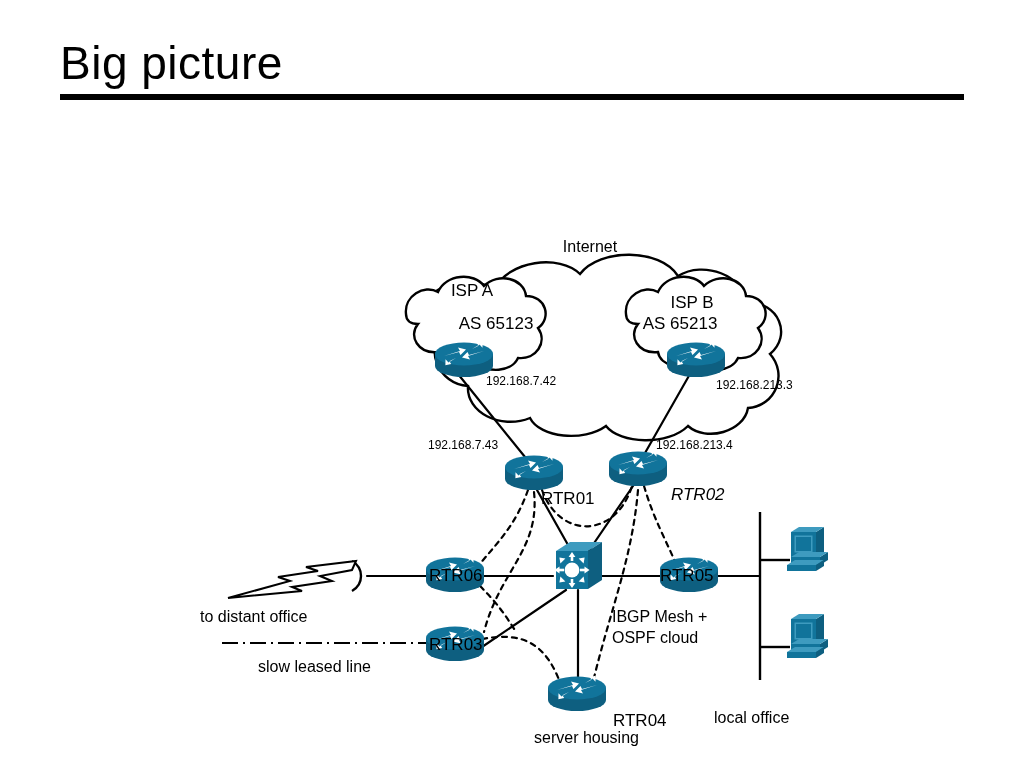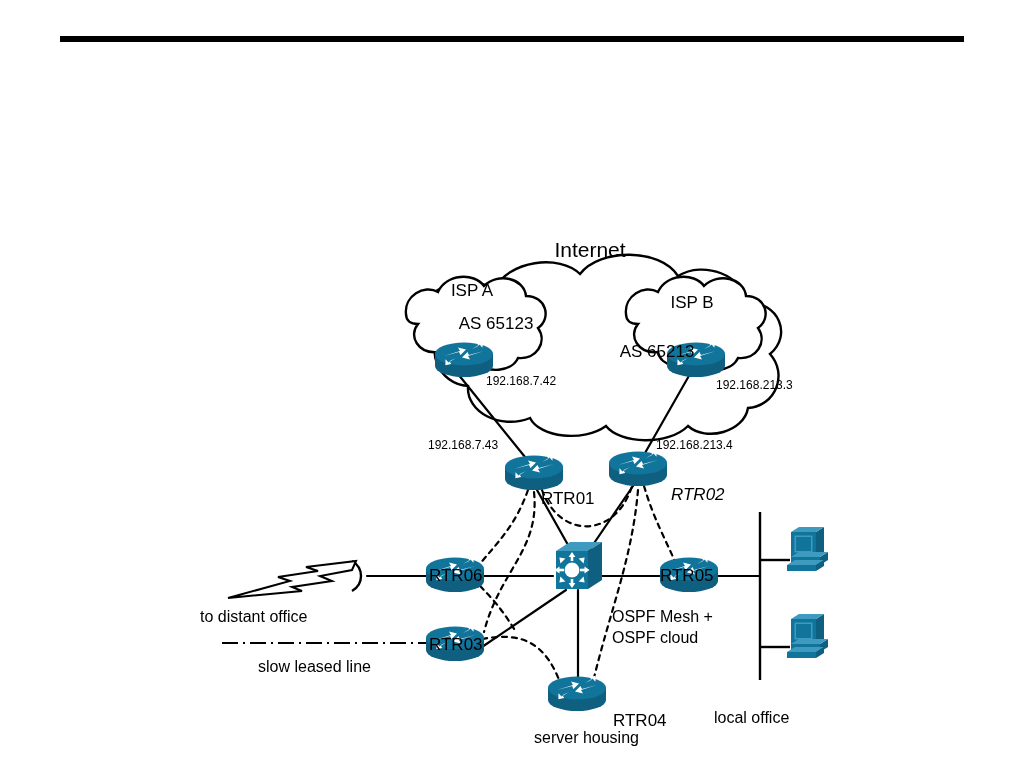--- a/index.html
+++ b/index.html
@@ -53,33 +53,34 @@
   #diagram svg {
     display: block;
   }
   .dg-label {
     position: absolute;
     font-family: "Liberation Sans", sans-serif;
     color: #000000;
     white-space: nowrap;
     line-height: 1.15;
   }
-  .lbl-cloud   { font-size: 21px; text-align: center; }
+  .lbl-cloud   { font-size: 16px; text-align: center; }
   .lbl-isp     { font-size: 17px; text-align: center; }
   .lbl-rtr     { font-size: 17px; margin-top: 24px; }
   .lbl-ip      { font-size: 12px; }
   .lbl-note    { font-size: 16px; }
   .lbl-mesh    { font-size: 16px; line-height: 21px; }
 </style>
 </head>
 <body>
 
 <div id="slide">
 
   <div id="title-block">
+    <div id="page-title">Big picture</div>
     <div id="title-rule"></div>
   </div>
 
   <div id="diagram">
 
     <svg width="1024" height="648" viewBox="0 0 1024 648">
       <defs>
 
         <g id="router-glyph">
           <path d="M -29 -6 L -29 6 A 29 11 0 0 0 29 6 L 29 -6 Z" fill="#0E5F80"></path>
@@ -275,37 +276,37 @@
         <use href="#pc-glyph" transform="translate(800,525)"></use>
       </g>
     </svg>
 
     <div class="dg-label lbl-cloud" style="left:530px; top:118px; width:120px;">Internet</div>
 
     <div class="dg-label lbl-isp" style="left:424px; top:161px; width:96px;">ISP A</div>
     <div class="dg-label lbl-isp" style="left:448px; top:194px; width:96px;">AS 65123</div>
 
     <div class="dg-label lbl-isp" style="left:644px; top:173px; width:96px;">ISP B</div>
-    <div class="dg-label lbl-isp" style="left:609px; top:194px; width:96px;margin-top:28px;">AS 65213</div>
+    <div class="dg-label lbl-isp" style="left:632px; top:194px; width:96px;">AS 65213</div>
 
     <div class="dg-label lbl-ip" style="left:486px; top:255px;">192.168.7.42</div>
     <div class="dg-label lbl-ip" style="left:716px; top:259px;">192.168.213.3</div>
     <div class="dg-label lbl-ip" style="left:428px; top:319px;">192.168.7.43</div>
     <div class="dg-label lbl-ip" style="left:656px; top:319px;">192.168.213.4</div>
 
     <div class="dg-label lbl-rtr" style="left:541px; top:345px;">RTR01</div>
     <div class="dg-label lbl-rtr" style="left:671px; top:341px;font-style:italic;">RTR02</div>
     <div class="dg-label lbl-rtr" style="left:429px; top:422px;">RTR06</div>
     <div class="dg-label lbl-rtr" style="left:429px; top:491px;">RTR03</div>
     <div class="dg-label lbl-rtr" style="left:660px; top:422px;">RTR05</div>
     <div class="dg-label lbl-rtr" style="left:613px; top:567px;">RTR04</div>
 
     <div class="dg-label lbl-note" style="left:200px; top:488px;">to distant office</div>
     <div class="dg-label lbl-note" style="left:258px; top:538px;">slow leased line</div>
 
-    <div class="dg-label lbl-mesh" style="left:612px; top:486px;">OSPF Mesh +</div>
+    <div class="dg-label lbl-mesh" style="left:612px; top:486px;">IBGP Mesh +</div>
     <div class="dg-label lbl-mesh" style="left:612px; top:507px;">OSPF cloud</div>
 
     <div class="dg-label lbl-note" style="left:534px; top:609px;">server housing</div>
     <div class="dg-label lbl-note" style="left:714px; top:589px;">local office</div>
 
   </div>
 </div>
 
 </body></html>

